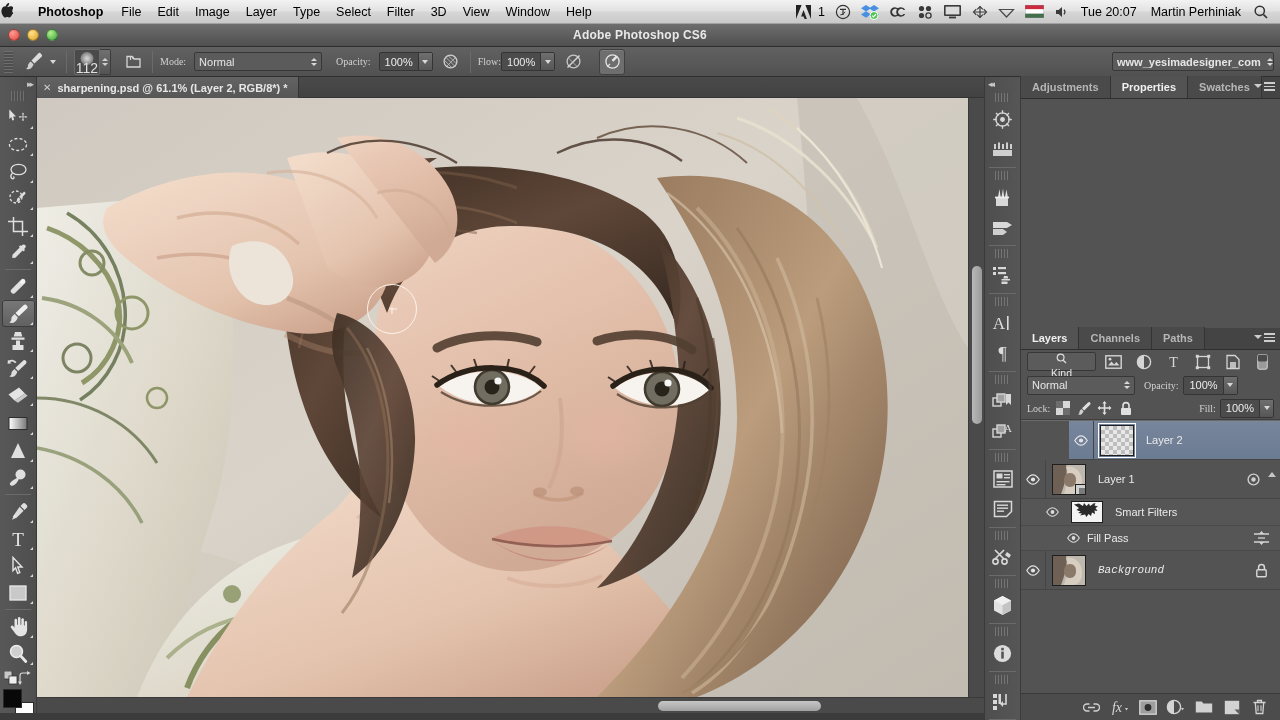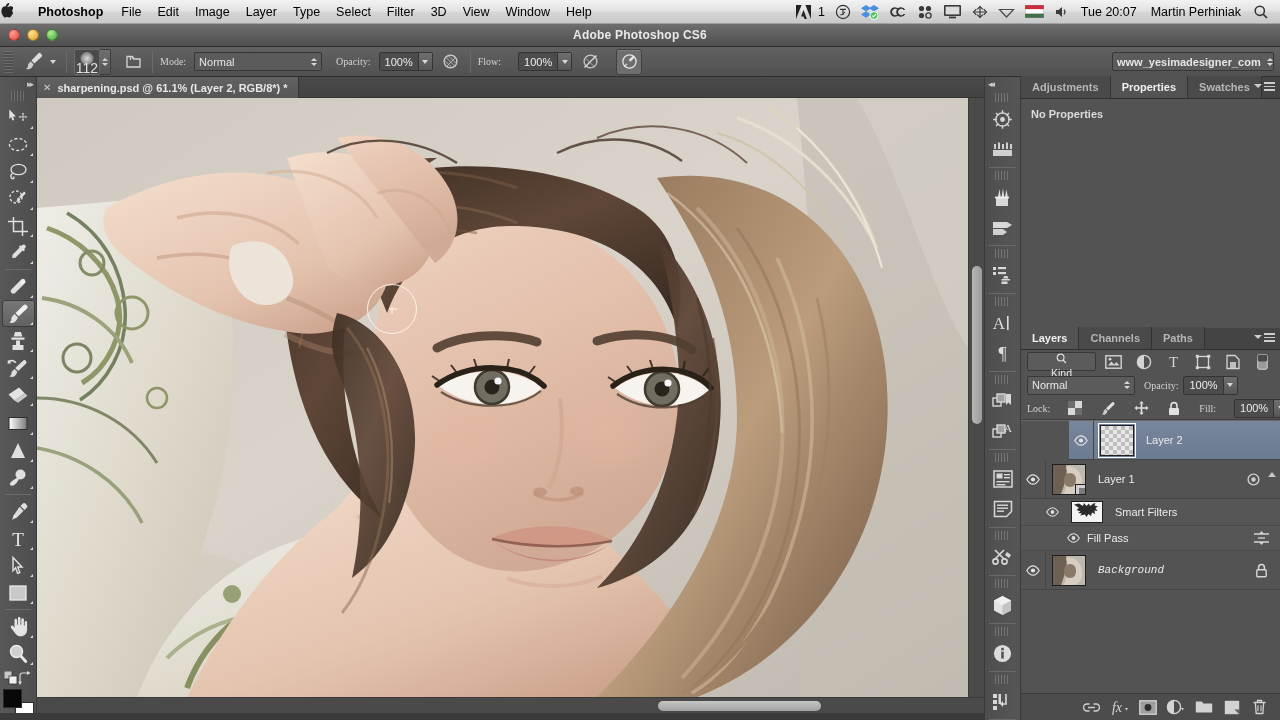--- a/index.html
+++ b/index.html
@@ -176,21 +176,21 @@
   .props-body { height:212px; background:#535353; }
   .props-label { padding:9px 10px; font-size:11px; color:#dcdcdc; font-weight:bold;}
 
   .layers-panel { position:absolute; left:0; top:251px; width:259px; height:392px; background:#535353;}
   .lp-row { display:flex; align-items:center; height:23px; padding:0 6px; gap:6px; }
   .kind-sel { width:70px; height:19px; background:#5b5b5b;border:1px solid #373737;border-radius:2px;
     display:flex;align-items:center;padding:0 3px;gap:3px;color:#e6e6e6;font-size:10.5px;flex-direction:column;}
   .filt-ico { width:24px;height:20px;display:flex;align-items:center;justify-content:center;}
   .blend-row { display:flex;align-items:center;height:24px;padding:0 6px;gap:5px; }
   .blend-sel { width:108px; }
-  .lock-row { display:flex;align-items:center;height:23px;padding:0 6px;gap:18px;
+  .lock-row { display:flex;align-items:center;height:23px;padding:0 6px;gap:4px;
     border-bottom:1px solid #3e3e3e; }
   .lock-ico{width:17px;height:17px;display:flex;align-items:center;justify-content:center;}
   .layer-list { border-top:1px solid #6a6a6a; }
   .layer-row { height:39px; display:flex; align-items:center; border-bottom:1px solid #454545;
     position:relative; }
   .layer-row.selected { background:linear-gradient(to bottom,#78869c,#6b7b92);margin-left:48px; }
   .eye-cell { width:25px; display:flex;align-items:center;justify-content:center; height:100%;
     border-right:1px solid #454545;}
   .thumb { width:34px;height:31px;border:1px solid #1f1f1f;margin-left:6px; position:relative; overflow:hidden;}
   .checker { background-image:
@@ -374,21 +374,21 @@
     </div>
     <div class="icobtn" style="margin-left:6px;">
       <svg width="19" height="19" viewBox="0 0 19 19">
           <circle cx="9.5" cy="9.5" r="6.4" fill="none" stroke="#d0d0d0" stroke-width="1.3"></circle>
           <path d="M4.8 5.2l9.4 9.4M3.6 8.4l7 7M7.4 3.8l7.8 7.8M5.8 14.2l8.4-8.4" stroke="#bdbdbd" stroke-width=".9"></path>
         </svg>
     </div>
 
     <div class="obsep"></div>
 
-    <span class="lbl" style="margin-right:17px;text-align:center;">Flow:</span>
+    <span class="lbl" style="margin-right:0;text-align:center;">Flow:</span>
     <div class="numfield">
       <span class="v">100%</span>
       <span class="dd"></span>
     </div>
     <div class="icobtn" style="margin-left:6px;">
       <svg width="19" height="19" viewBox="0 0 19 19">
           <circle cx="9.5" cy="9.5" r="6.4" fill="none" stroke="#c7c7c7" stroke-width="1.3"></circle>
           <path d="M3.5 15.5L15.5 3.5" stroke="#d6d6d6" stroke-width="1.4"></path>
           <path d="M5 6.5l7.5 7.5" stroke="#b8b8b8" stroke-width=".9"></path>
         </svg>
@@ -977,23 +977,20 @@
         </div>
       <div class="pmenu">
           <span class="tri"></span>
           <span class="lines">
             <span></span>
             <span></span>
             <span></span>
           </span>
         </div>
     </div>
-    <div class="props-body">
-      <div class="props-label">No Properties</div>
-    </div>
 
     <div class="layers-panel">
       <div class="tabstrip">
         <div class="ptab active">
             <span>Layers</span>
           </div>
         <div class="ptab">
             <span>Channels</span>
           </div>
         <div class="ptab">

